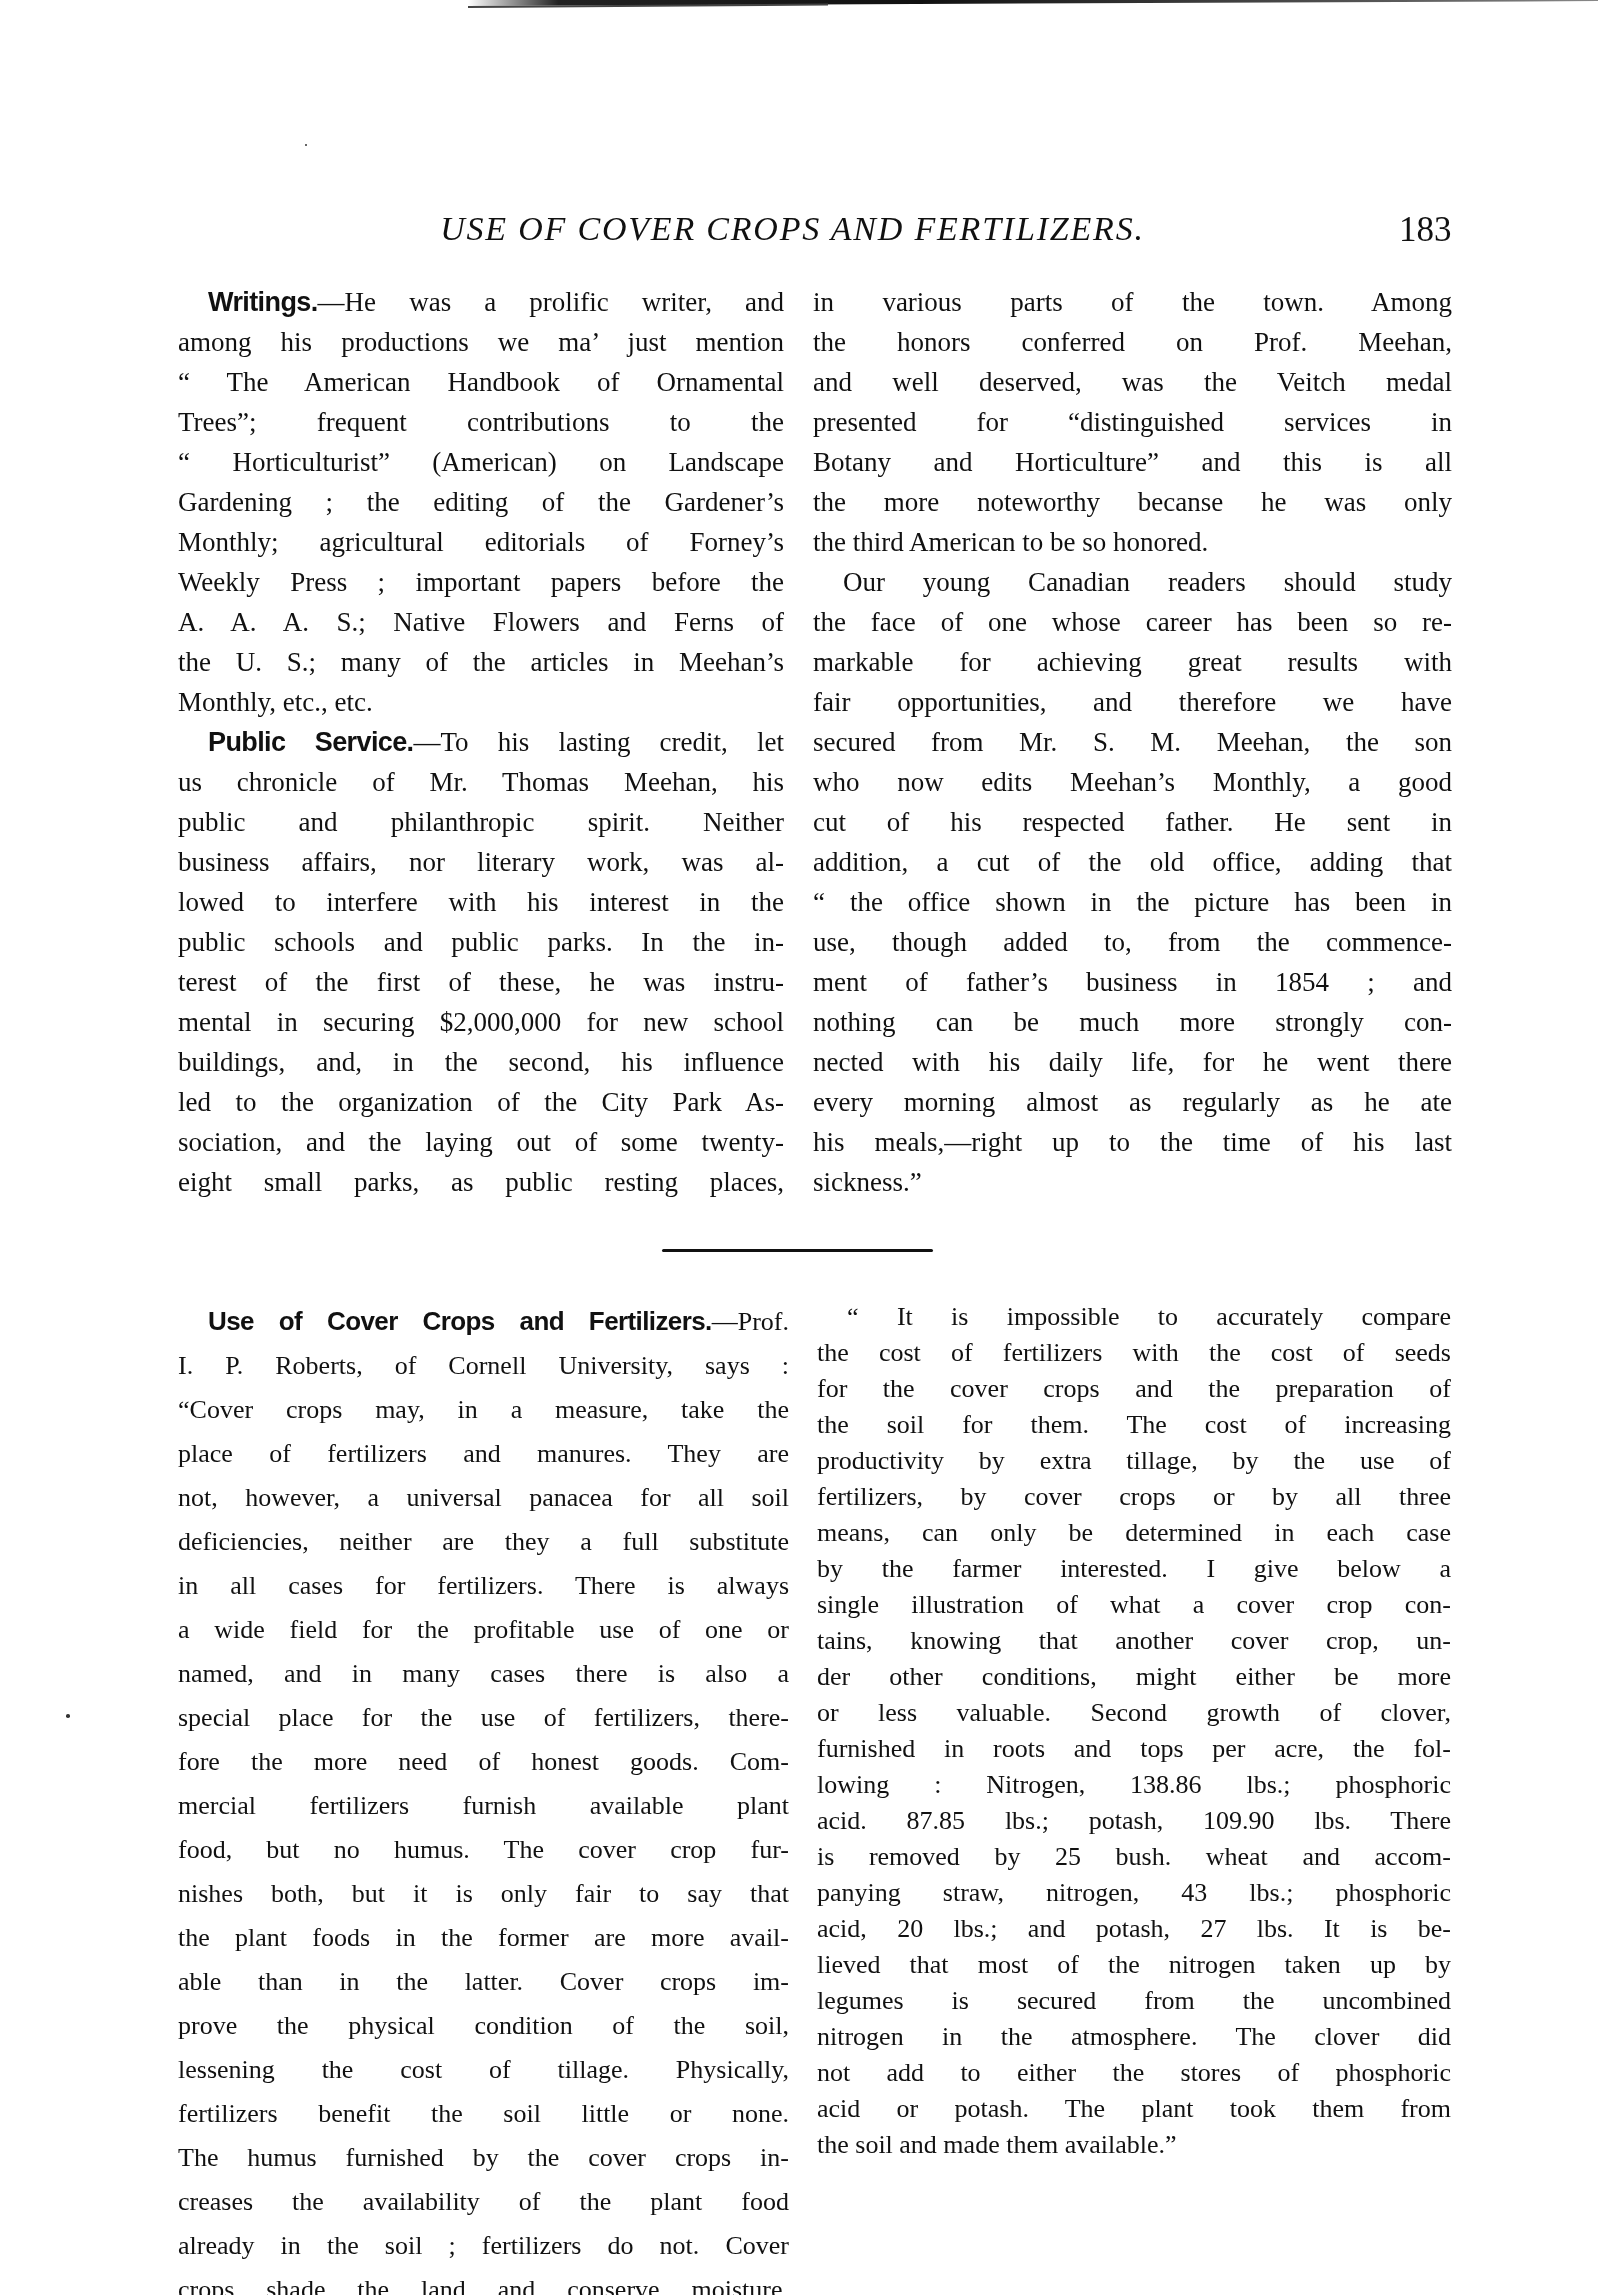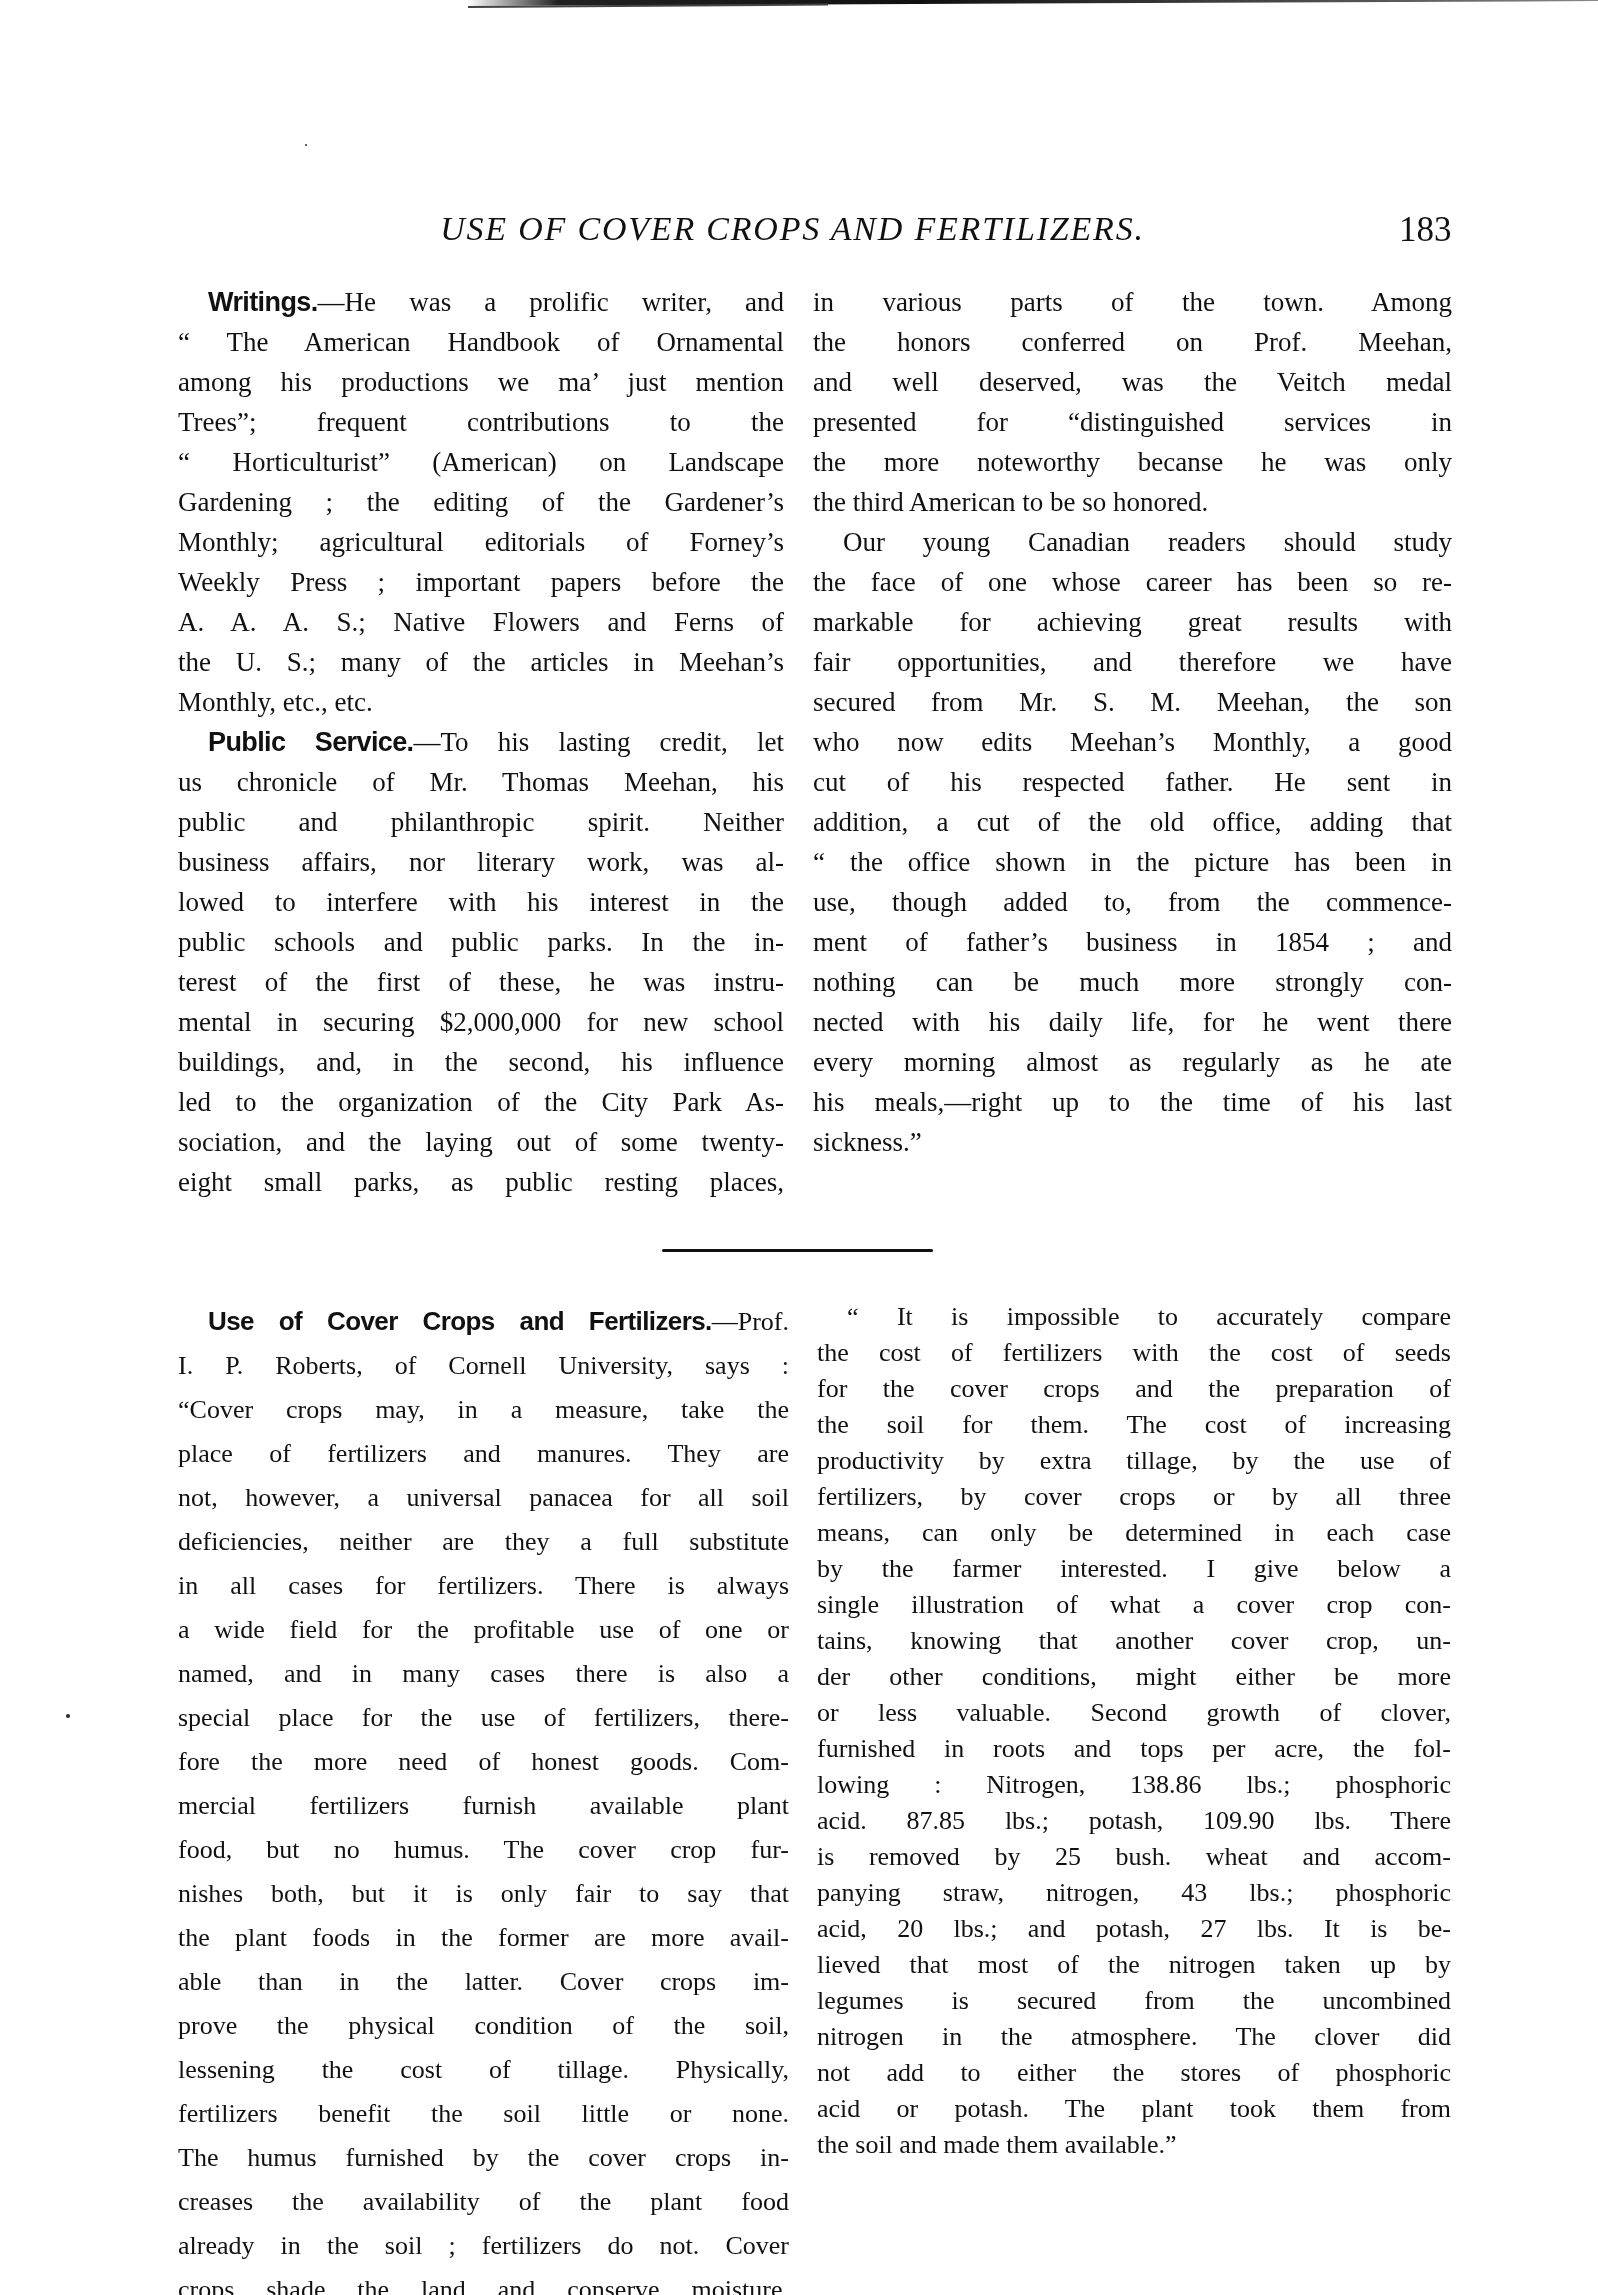--- a/index.html
+++ b/index.html
@@ -50,22 +50,22 @@
 <div class="scan-edge"></div>
 <div class="scan-edge-thin"></div>
 <div class="speck" style="left:305px;top:144px;width:2.4px;height:2.4px;"></div>
 <div class="speck" style="left:66px;top:1714px;width:3.6px;height:3.6px;"></div>
 
 <div class="running-head">USE OF COVER CROPS AND FERTILIZERS.</div>
 <div class="page-number">183</div>
 
 <div class="col col-top-left">
     <span class="ln indent"><span class="run-in">Writings.</span><span>—He was a prolific writer, and</span></span>
+    <span class="ln"><span>among his productions we ma’ just mention</span></span>
     <span class="ln"><span>“ The American Handbook of Ornamental</span></span>
-    <span class="ln"><span>among his productions we ma’ just mention</span></span>
     <span class="ln"><span>Trees”; frequent contributions to the</span></span>
     <span class="ln"><span>“ Horticulturist” (American) on Landscape</span></span>
     <span class="ln"><span>Gardening ; the editing of the Gardener’s</span></span>
     <span class="ln"><span>Monthly; agricultural editorials of Forney’s</span></span>
     <span class="ln"><span>Weekly Press ; important papers before the</span></span>
     <span class="ln"><span>A. A. A. S.; Native Flowers and Ferns of</span></span>
     <span class="ln"><span>the U. S.; many of the articles in Meehan’s</span></span>
     <span class="ln last"><span>Monthly, etc., etc.</span></span>
     <span class="ln indent"><span class="run-in">Public Service.</span><span>—To his lasting credit, let</span></span>
     <span class="ln"><span>us chronicle of Mr. Thomas Meehan, his</span></span>
@@ -78,20 +78,21 @@
     <span class="ln"><span>buildings, and, in the second, his influence</span></span>
     <span class="ln"><span>led to the organization of the City Park As-</span></span>
     <span class="ln"><span>sociation, and the laying out of some twenty-</span></span>
     <span class="ln"><span>eight small parks, as public resting places,</span></span>
   </div>
 <div class="col col-top-right">
     <span class="ln"><span>in various parts of the town. Among</span></span>
     <span class="ln"><span>the honors conferred on Prof. Meehan,</span></span>
     <span class="ln"><span>and well deserved, was the Veitch medal</span></span>
     <span class="ln"><span>presented for “distinguished services in</span></span>
+    <span class="ln"><span>Botany and Horticulture” and this is all</span></span>
     <span class="ln"><span>the more noteworthy becanse he was only</span></span>
     <span class="ln last"><span>the third American to be so honored.</span></span>
     <span class="ln indent"><span>Our young Canadian readers should study</span></span>
     <span class="ln"><span>the face of one whose career has been so re-</span></span>
     <span class="ln"><span>markable for achieving great results with</span></span>
     <span class="ln"><span>fair opportunities, and therefore we have</span></span>
     <span class="ln"><span>secured from Mr. S. M. Meehan, the son</span></span>
     <span class="ln"><span>who now edits Meehan’s Monthly, a good</span></span>
     <span class="ln"><span>cut of his respected father. He sent in</span></span>
     <span class="ln"><span>addition, a cut of the old office, adding that</span></span>

